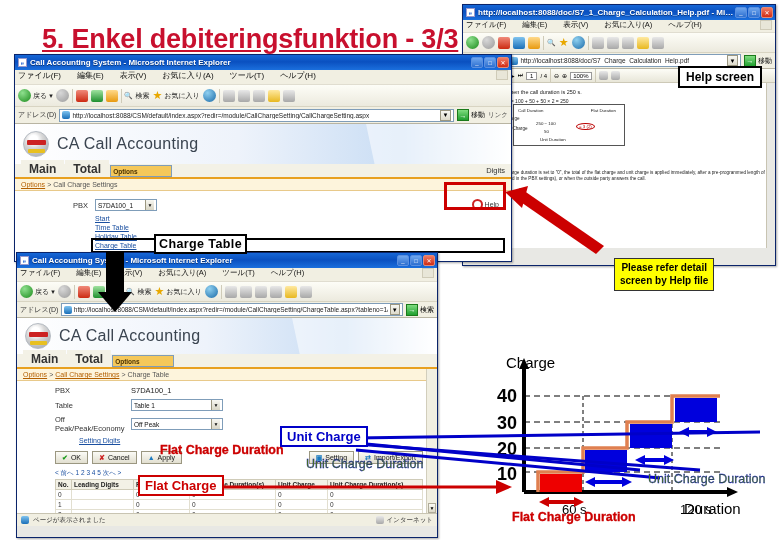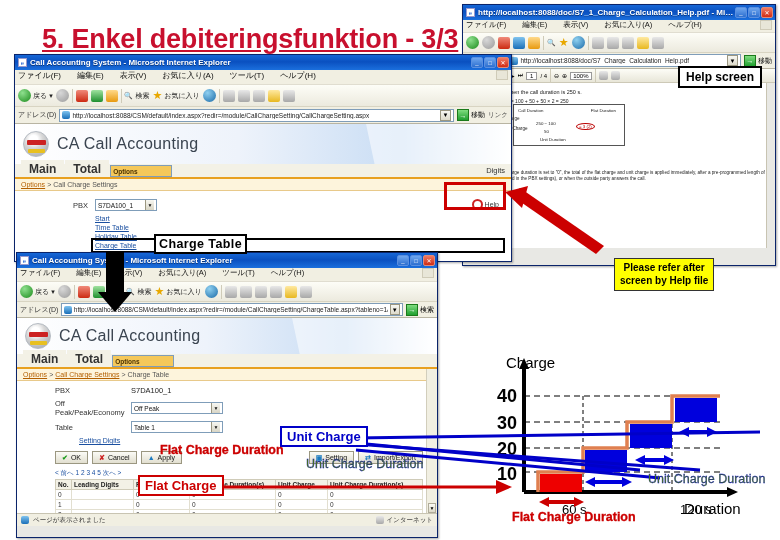--- a/index.html
+++ b/index.html
@@ -443,30 +443,30 @@
       <span>&gt;</span>
       <span>Charge Table</span>
     </div>
 
     <div class="ca-body" style="padding:5px 14px 0 38px;">
       <div class="frm-row">
         <span class="frm-lbl">PBX</span>
         <span>S7DA100_1</span>
       </div>
       <div class="frm-row">
+        <span class="frm-lbl">Table</span>
+        <span class="sel" style="min-width:92px">
+          <span>Table 1</span>
+          <span class="dd">▼</span>
+        </span>
+      </div>
+      <div class="frm-row">
         <span class="frm-lbl">Off Peak/Peak/Economy</span>
         <span class="sel" style="min-width:92px">
           <span>Off Peak</span>
-          <span class="dd">▼</span>
-        </span>
-      </div>
-      <div class="frm-row">
-        <span class="frm-lbl">Table</span>
-        <span class="sel" style="min-width:92px">
-          <span>Table 1</span>
           <span class="dd">▼</span>
         </span>
       </div>
       <a class="lnk" style="margin-left:24px">Setting Digits</a>
 
       <div style="display:flex;align-items:center;">
         <div class="btnrow">
           <span class="btn">
             <span class="ok">✔</span>
             <span>OK</span>
@@ -637,21 +637,21 @@
   <g stroke="#cc0000" stroke-width="3" fill="none">
     <line x1="140" y1="487" x2="214" y2="487"></line>
   </g>
 </svg>
 
 <div class="anno lab-white-box" style="left:678px; top:66px;">Help screen</div>
 
 <div class="anno lab-black lab-box-blk" style="left:154px; top:234px; background:#fff;">Charge Table</div>
 
 <div class="anno lab-yellow" style="left:614px; top:258px;">
-  <div>Please refer after</div>
+  <div>Please refer detail</div>
   <div>screen by Help file</div>
 </div>
 
 <div class="anno lab-blue" style="left:280px; top:426px;">Unit Charge</div>
 
 <div class="anno lab-blue-plain" style="left:306px; top:457px;">Unit Charge Duration</div>
 
 <div class="anno lab-blue-plain" style="left:648px; top:472px;">Unit Charge Duration</div>
 
 <div class="anno lab-red-plain" style="left:160px; top:443px;">Flat Charge Duration</div>

